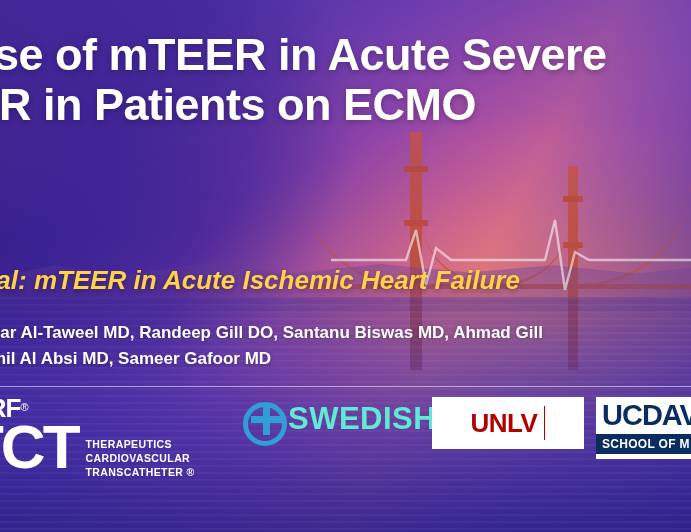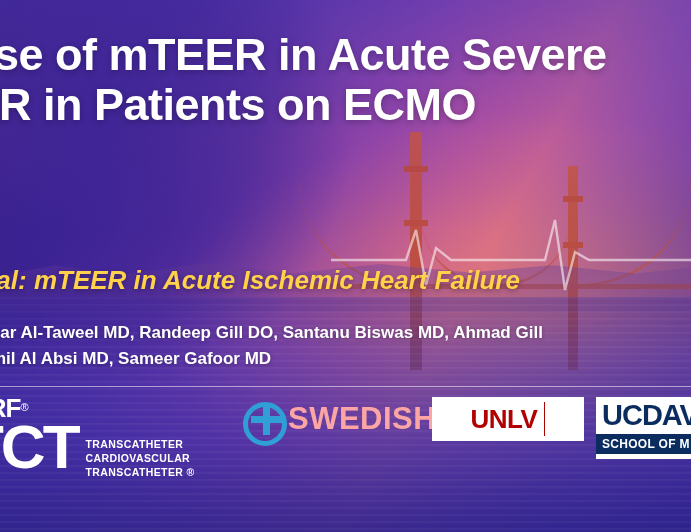--- a/index.html
+++ b/index.html
@@ -231,32 +231,32 @@
     width: 32px; height: 7px;
     background: #2f9fd6;
   }
   .swedish-mark .cross-v {
     position: absolute;
     left: 20px; top: 6px;
     width: 7px; height: 30px;
     background: #2f9fd6;
   }
   .swedish-word {
-    color: #fca5a5;
+    color: #5eead4;
     font-size: 31px;
     font-weight: bold;
     letter-spacing: 0.5px;
     margin-left: 5px;
   }
   .logo-unlv {
     position: absolute;
     left: 432px;
     top: 10px;
     width: 152px;
-    height: 44px;
+    height: 52px;
     background: #ffffff;
     display: flex;
     align-items: center;
     justify-content: center;
   }
   .unlv-mark {
     color: #b10202;
     font-size: 26px;
     font-weight: bold;
     letter-spacing: -0.5px;
@@ -340,21 +340,21 @@
 
     <div class="logobar">
 
       <div class="logo-crf">
         <span class="crf-text">CRF</span><span class="crf-sup">®</span>
       </div>
 
       <div class="tct-wrap">
         <span class="tct-text">TCT</span>
         <span class="tct-sub">
-          <div>TRANSCATHETER</div>
+          <div>THERAPEUTICS</div>
           <div>CARDIOVASCULAR</div>
           <div>TRANSCATHETER ®</div>
         </span>
       </div>
 
       <div class="logo-swedish">
         <span class="swedish-mark">
           <span class="ring"></span>
           <span class="cross-h"></span>
           <span class="cross-v"></span>

